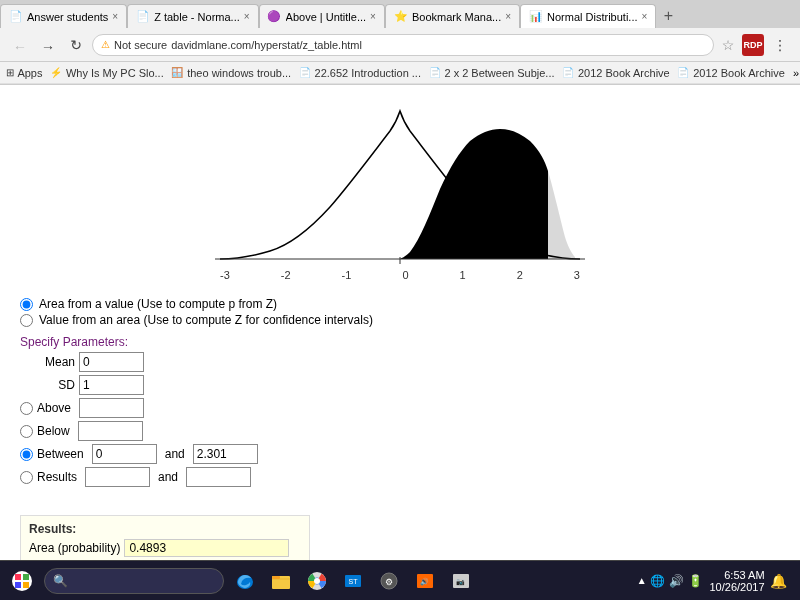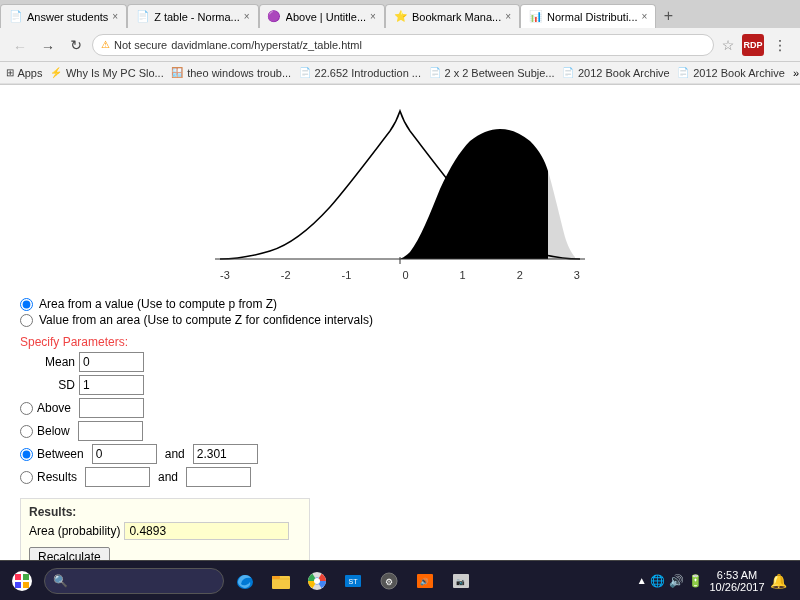--- a/index.html
+++ b/index.html
@@ -36,44 +36,44 @@
     .graph-area { width: 100%; height: 180px; position: relative; }
     .x-axis-labels { display: flex; justify-content: space-between; padding: 0 10px; font-size: 11px; color: #333; }
 
     
     .options-section { margin: 8px 0; }
     .option-row { display: flex; align-items: flex-end; gap: 6px; margin: 2px 0; font-size: 12px; }
     .option-row input[type="radio"] { margin: 0; }
 
     
     .params-section { margin: 8px 0; }
-    .params-label { font-size: 12px; font-weight: normal; color: #ef4444; margin-bottom: 0; }
+    .params-label { font-size: 12px; font-weight: normal; color: #701a75; margin-bottom: 0; }
     .param-row { display: flex; align-items: center; gap: 4px; margin: 3px 0; font-size: 12px; }
     .param-row label { width: 55px; text-align: right; }
     .param-input { width: 65px; height: 20px; border: 1px solid #888; padding: 0 3px; font-size: 12px; }
     .param-row .and-label { margin: 0 4px; }
 
     
-    .results-section { margin: 3px 0; }
+    .results-section { margin: 20px 0; }
     .results-label { font-size: 12px; font-weight: bold; color: #333; }
     .result-row { display: flex; align-items: center; gap: 4px; margin: 3px 0; font-size: 12px; }
     .result-row label { font-size: 12px; }
     .result-value { background: #ffffcc; border: 1px solid #ccc; padding: 1px 4px; font-size: 12px; min-width: 60px; }
     .recalculate-btn { margin-top: 4px; padding: 2px 8px; font-size: 12px; background: #f0f0f0; border: 1px solid #888; cursor: pointer; border-radius: 2px; }
 
     
     .taskbar { position: fixed; bottom: 0; left: 0; width: 800px; height: 40px; background: #1a1a2e; display: flex; align-items: center; padding: 0 4px; gap: 4px; border-top: 1px solid #444; }
     .taskbar-start { width: 36px; height: 32px; display: flex; align-items: center; justify-content: center; cursor: pointer; }
     .start-icon { width: 20px; height: 20px; background: #fff; border-radius: 50%; display: flex; align-items: center; justify-content: center; }
     .taskbar-search { flex: 0 0 180px; height: 26px; background: #2d2d4e; border: 1px solid #555; border-radius: 13px; display: flex; align-items: center; padding: 0 8px; gap: 4px; }
     .search-icon-tb { color: #aaa; font-size: 12px; }
     .taskbar-apps { display: flex; align-items: center; gap: 2px; flex: 1; }
     .tb-app { width: 34px; height: 34px; display: flex; align-items: center; justify-content: center; cursor: pointer; border-radius: 3px; }
     .taskbar-right { display: flex; align-items: center; gap: 6px; padding-right: 8px; font-size: 11px; color: #fff; }
-    .clock { text-align: center; font-size: 11px; color: #fff; }
+    .clock { text-align: right; font-size: 11px; color: #fff; }
     .sys-icons { display: flex; align-items: center; gap: 4px; }
 
     svg.normal-dist { width: 100%; height: 100%; }
   </style>
 </head>
 <body>
 
 <div class="browser-chrome">
 
   <div class="tab-bar">

